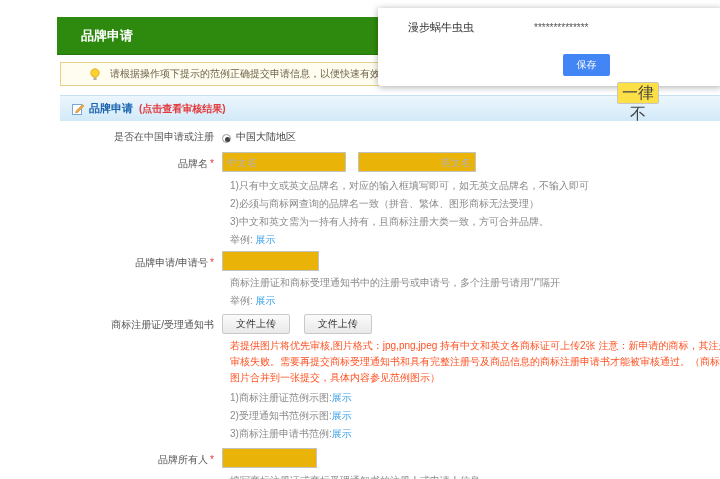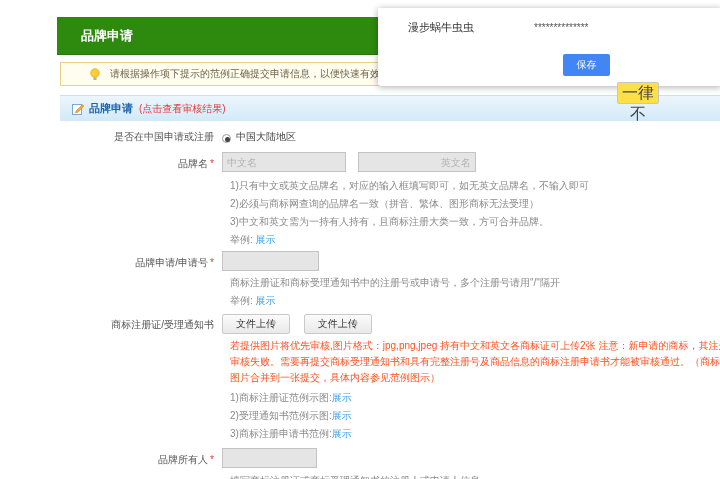--- a/index.html
+++ b/index.html
@@ -19,34 +19,34 @@
   .notice .ic { margin-left:28px; margin-right:9px; flex:0 0 auto; display:inline-flex; }
   .notice .txt { font-size:10px; color:#6f6synthetic... }
   .notice .txt { font-size:10px; color:#6f6448; }
 
   
   .sec-head { position:absolute; left:60px; top:95px; width:700px; height:26px;
     background:linear-gradient(#ecf6fd,#d2e9f8); border-top:1px solid #c9e0f1;
     display:flex; align-items:center; padding-left:12px; }
   .sec-head .ic { margin-right:5px; display:inline-flex; }
   .sec-title { font-size:11px; font-weight:bold; color:#1c66b0; margin-right:6px; }
-  .sec-sub { font-size:10px; font-weight:normal; color:#e4393c; }
+  .sec-sub { font-size:10px; font-weight:bold; color:#e4393c; }
 
   
   .form { position:absolute; left:60px; top:121px; width:700px; font-size:10px; color:#555; }
   .row { display:flex; align-items:flex-start; }
   .lbl { width:162px; text-align:right; padding-right:8px; flex:0 0 auto; padding-top:5px; color:#555; }
   .row.slim .lbl { padding-top:1px; }
   .star { color:#e4393c; margin-left:2px; }
   .indent { margin-left:170px; }
   .tip { color:#8a8a8a; line-height:18px; white-space:nowrap; }
   .tips { margin-top:5px; }
   .example { line-height:18px; color:#8a8a8a; }
   a.show { color:#3da2e8; text-decoration:none; }
-  input.txt-input { height:20px; border:1px solid #c3c3c3; background:#e5e5e5; font-size:10px;
+  input.txt-input { height:20px; border:1px solid #c3c3c3; background:#eab308; font-size:10px;
     padding:0 4px; color:#333; outline:none; font-family:inherit; }
   input.txt-input::placeholder { color:#b3b3b3; }
   .radio { width:9px; height:9px; border:1px solid #9a9a9a; border-radius:50%;
     background:#f4f4f4; display:inline-block; position:relative; top:1px; margin-right:5px; flex:0 0 auto; }
   .radio.sel { background:#fff; }
   .radio.sel::after { content:""; position:absolute; left:2px; top:2px; width:5px; height:5px;
     border-radius:50%; background:#444; }
   .radio-group { display:flex; align-items:center; margin-right:22px; color:#444; }
   .upload-btn { height:20px; padding:0 13px; margin-right:11px; font-size:10px; color:#333;
     background:linear-gradient(#fbfbfb,#e9e9e9); border:1px solid #c9c9c9; border-radius:2px;

